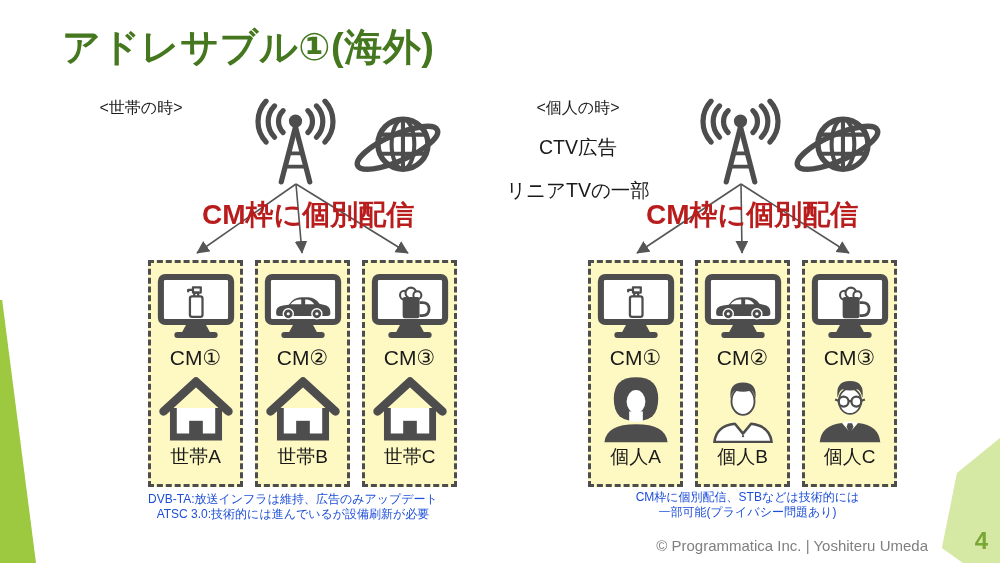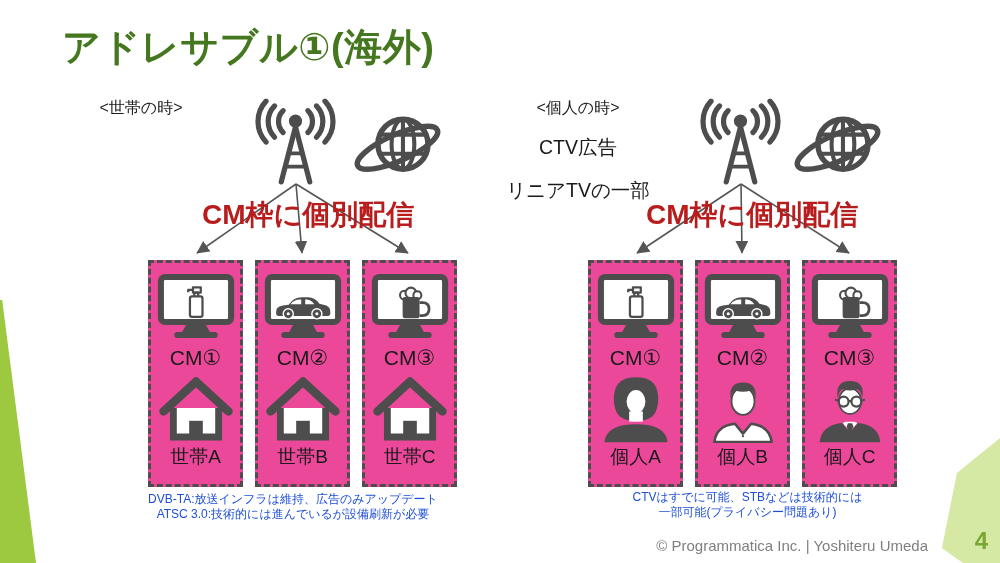--- a/index.html
+++ b/index.html
@@ -20,21 +20,21 @@
   .arrows{position:absolute;top:182px;width:330px;height:80px;}
   .arrows-left{left:140px;}
   .arrows-right{left:585px;}
   .arrows line{stroke:#555555;stroke-width:1.6;}
   .delivery{position:absolute;top:196px;font-size:28px;font-weight:bold;color:#b91c1c;white-space:nowrap;}
   .delivery-left{left:202px;}
   .delivery-right{left:646px;}
   .box-row{position:absolute;top:260px;display:flex;gap:12px;}
   .box-row-left{left:148px;}
   .box-row-right{left:588px;}
-  .abox{width:95px;height:227px;border:3px dashed #4D4D4D;box-sizing:border-box;background:#ec4899;
+  .abox{width:95px;height:227px;border:3px dashed #4D4D4D;box-sizing:border-box;background:#fef9c3;
         display:flex;flex-direction:column;align-items:center;padding-top:10px;}
   .tv{width:78px;height:66px;}
   .cm{font-size:21px;margin:7px 0 3px 0;}
   .bottom-icon{width:80px;height:70px;}
   .target{font-size:19px;margin-top:1px;}
   .note{position:absolute;text-align:center;font-size:12px;line-height:1.28;color:#1d4ed8;}
   .note-left{left:78px;top:492px;width:430px;}
   .note-right{left:560px;top:490px;width:375px;}
   .footer{position:absolute;top:537px;right:72px;font-size:15px;color:#7F7F7F;}
   .wedge{position:absolute;left:0;top:300px;width:36px;height:263px;background:#9CC93F;
@@ -255,21 +255,21 @@
         </svg>
       <div class="target">個人C</div>
     </div>
   </div>
 
   <div class="note note-left">
     <div>DVB-TA:放送インフラは維持、広告のみアップデート</div>
     <div>ATSC 3.0:技術的には進んでいるが設備刷新が必要</div>
   </div>
   <div class="note note-right">
-    <div>CTVはすでに可能、STBなどは技術的には</div>
+    <div>CM枠に個別配信、STBなどは技術的には</div>
     <div>一部可能(プライバシー問題あり)</div>
   </div>
 
   <div class="footer">© Programmatica Inc. | Yoshiteru Umeda</div>
   <div class="wedge"></div>
   <div class="corner"></div>
   <div class="pagenum">4</div>
 
 </div>
 

